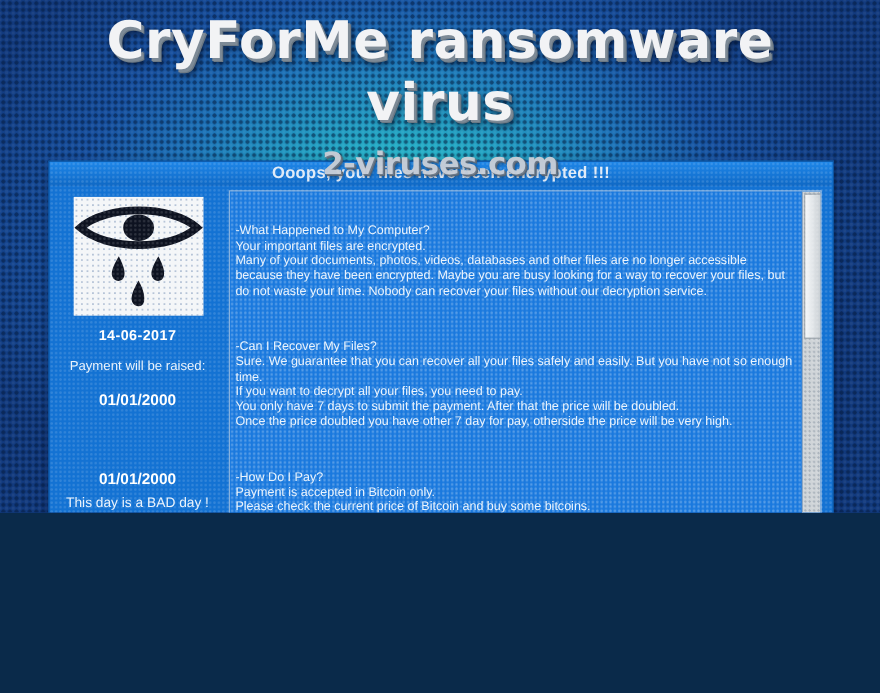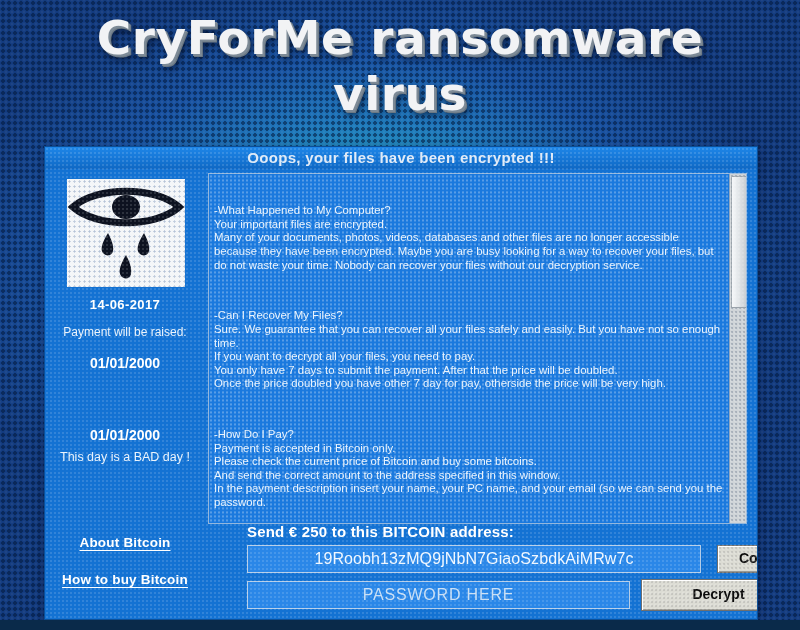--- a/index.html
+++ b/index.html
@@ -10,21 +10,21 @@
   body {
     width: 800px;
     height: 630px;
     overflow: hidden;
     font-family: "Liberation Sans", sans-serif;
   }
 
   #stage {
     position: relative;
     width: 800px;
-    height: 620px;
+    height: 466px;
     overflow: hidden;
     
     background:
       radial-gradient(ellipse 420px 300px at 46% 44%, #2fd6d0 0%, #24a8c4 26%, #1d73b8 52%, #17509f 72%, #123a7e 100%),
       #123a7e;
   }
   
   #stage::before {
     content: "";
     position: absolute;
@@ -413,14 +413,15 @@
 
     <div class="addr-field">19Roobh13zMQ9jNbN7GiaoSzbdkAiMRw7c</div>
     <div class="win-btn btn-copy">Copy</div>
 
     <div class="pw-field">PASSWORD HERE</div>
     <div class="win-btn btn-decrypt">Decrypt</div>
 
     <div class="dots"></div>
   </div>
 
+  <div class="watermark">2-viruses.com</div>
 
 </div>
 
 </body></html>

